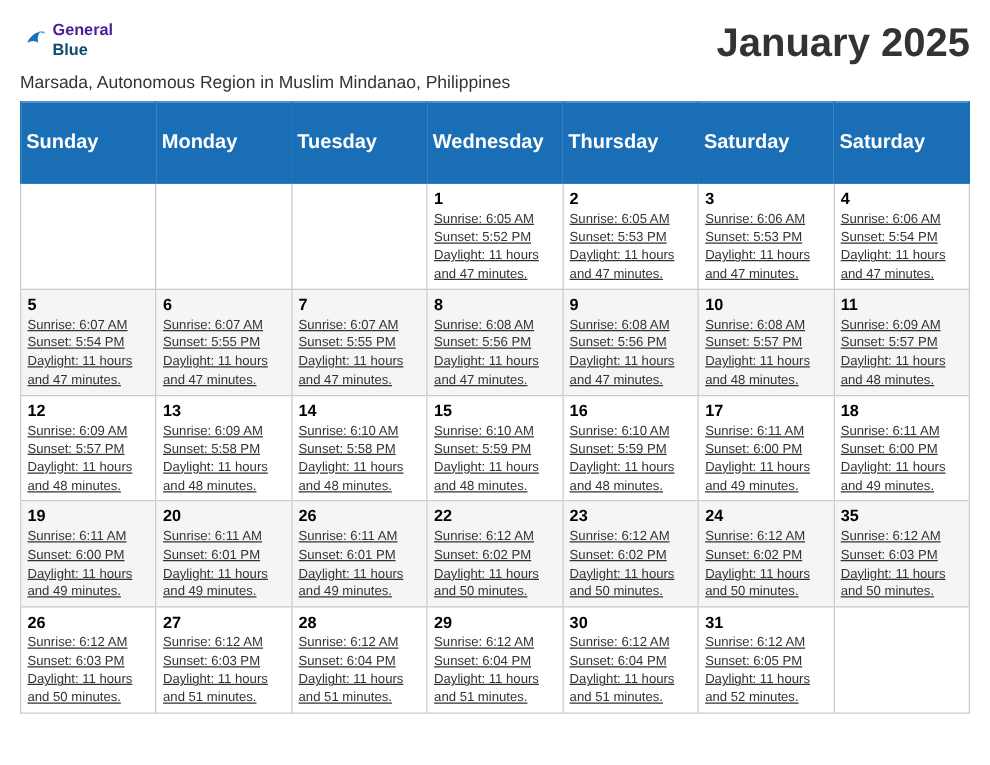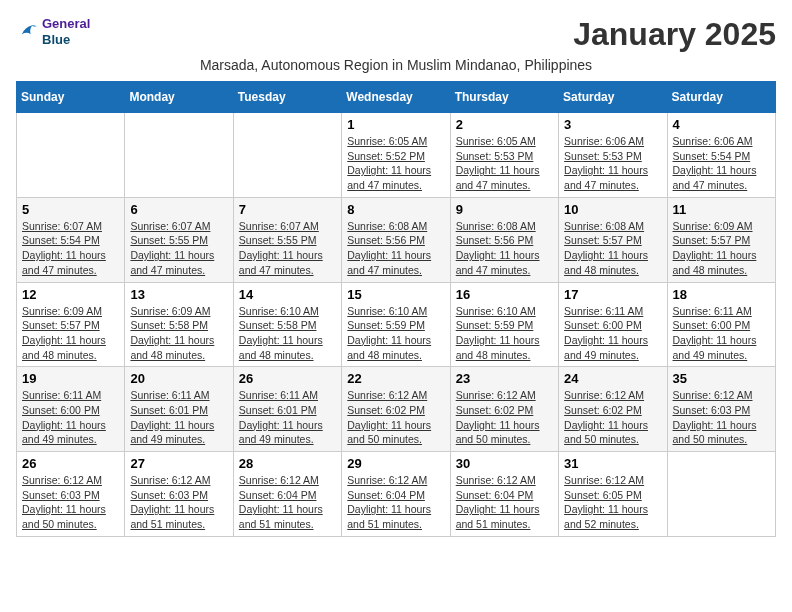--- a/index.html
+++ b/index.html
@@ -34,37 +34,36 @@
       width: 22px;
       height: 22px;
     }
     .month-title {
       font-size: 32px;
       font-weight: bold;
       color: #333;
       text-align: right;
     }
     .subtitle {
-      text-align: center;
       font-size: 14px;
       color: #333;
       margin-bottom: 8px;
       font-weight: normal;
     }
     .calendar {
       width: 100%;
       border-collapse: collapse;
       font-size: 11px;
     }
     .calendar th {
       background: #1a6eb5;
       color: #fff;
-      padding: 8px 4px;
+      padding: 23px 4px;
       text-align: left;
-      font-size: 12px;
+      font-size: 16px;
       border: 1px solid #1a6eb5;
     }
     .calendar td {
       border: 1px solid #ccc;
       vertical-align: top;
       padding: 4px 5px;
       width: 108px;
       min-height: 80px;
     }
     .calendar tr:nth-child(even) td {

